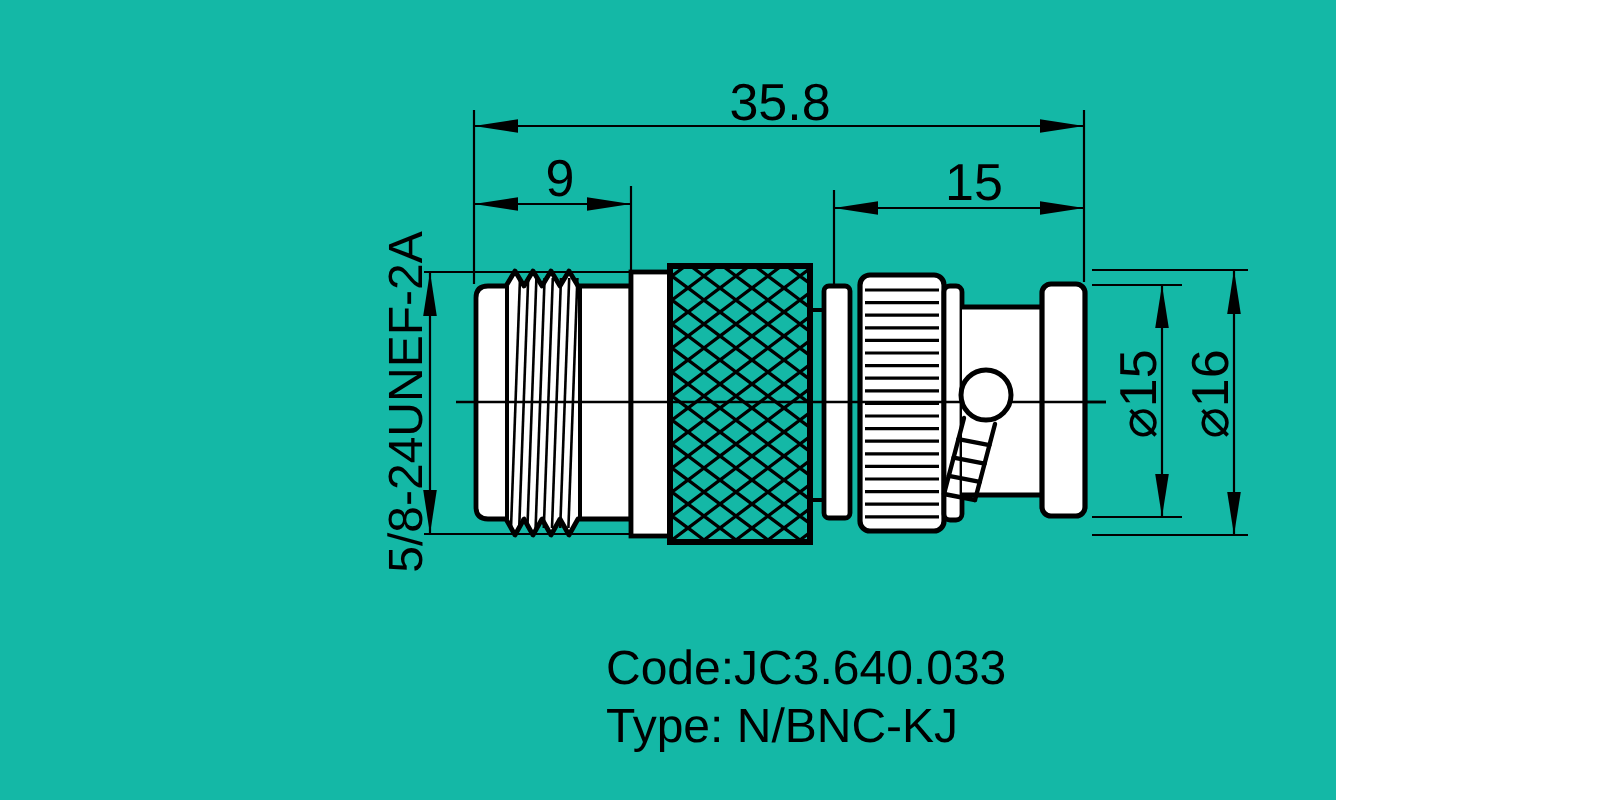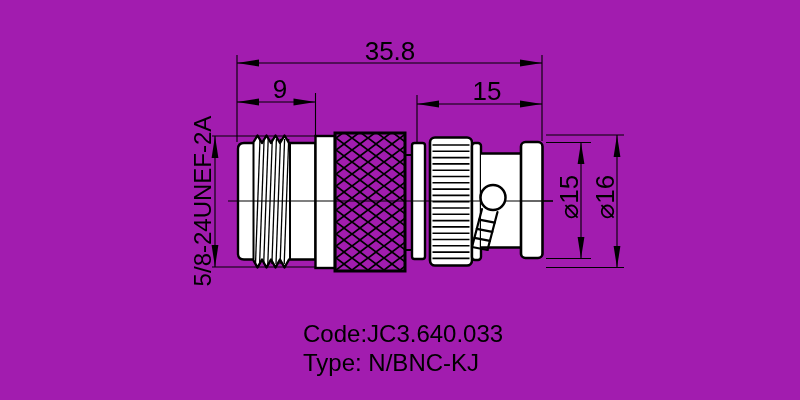--- a/index.html
+++ b/index.html
@@ -5,23 +5,23 @@
   html, body {
     margin: 0;
     padding: 0;
     background: #ffffff;
     width: 800px;
     height: 400px;
     overflow: hidden;
   }
   .stage {
     position: relative;
-    width: 800px;
+    width: 668px;
     height: 400px;
-    background: #a21caf;
+    background: #14b8a6;
   }
   svg {
     display: block;
   }
   text {
     font-family: "Liberation Sans", "DejaVu Sans", sans-serif;
     fill: #000000;
   }
   .dim-text  { font-size: 26px; }
   .dim-text-sm { font-size: 24px; }

